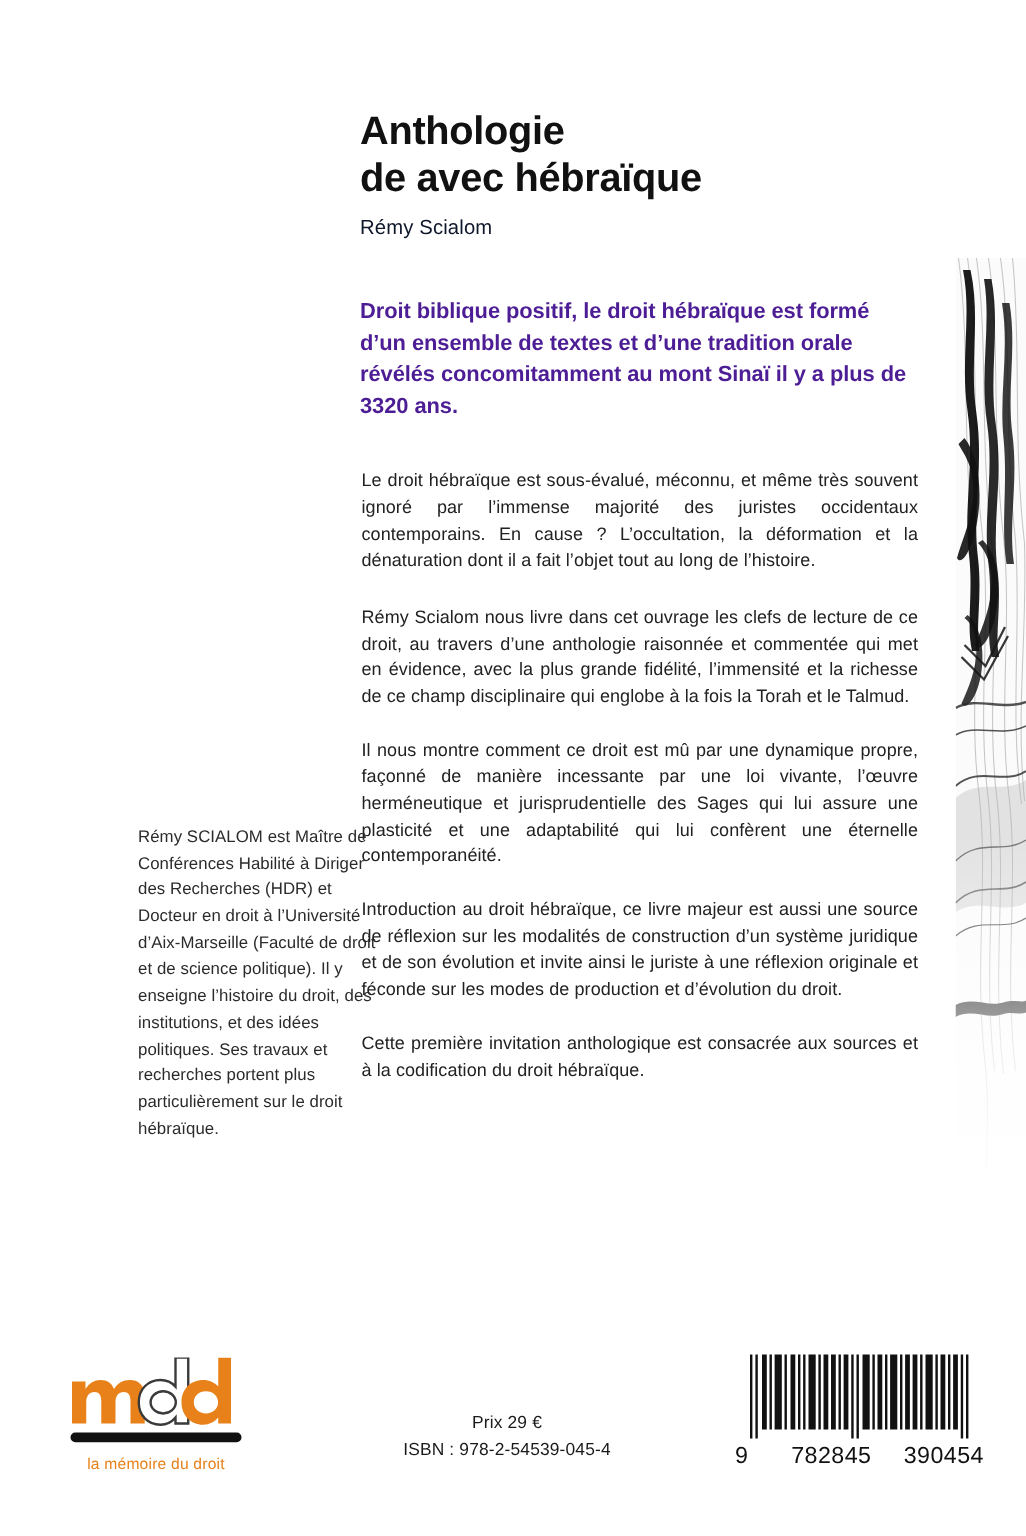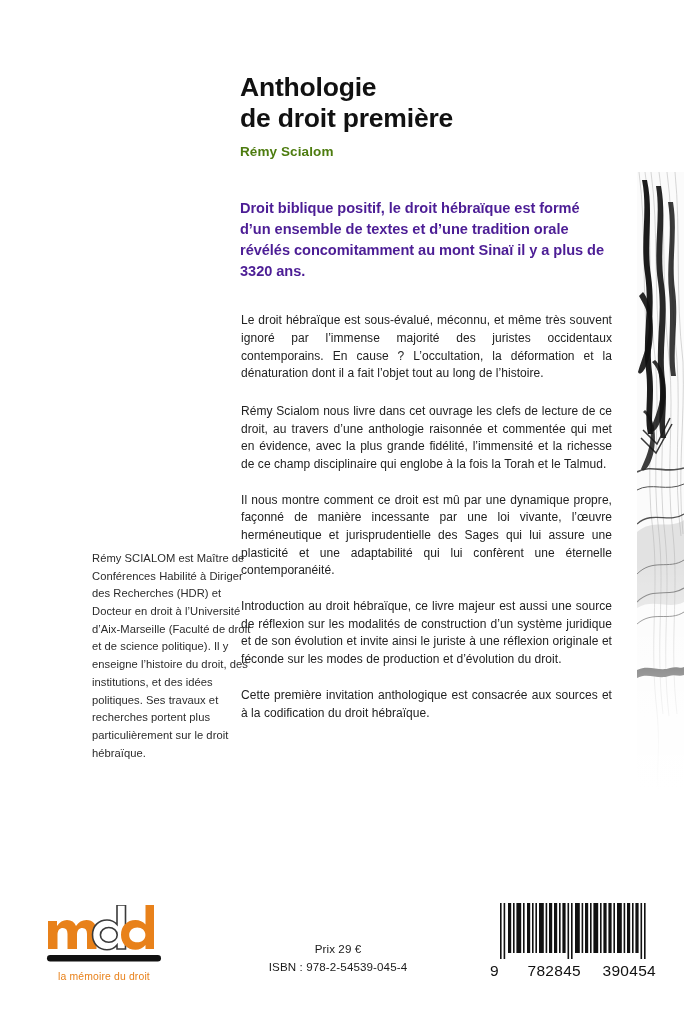--- a/index.html
+++ b/index.html
@@ -45,22 +45,22 @@
     font-size: 26.5px;
     font-weight: 700;
     line-height: 1.18;
     letter-spacing: -0.2px;
     margin: 0;
     color: #111111;
   }
   .book-title .line2 { display: block; }
   .author-name {
     font-size: 13.5px;
-    font-weight: 700;
-    color: #4d7c0f;
+    font-weight: 400;
+    color: #0f172a;
     margin: 9px 0 0 0;
     letter-spacing: 0.1px;
   }
 
   .lede {
     margin: 39px 0 0 0;
     font-size: 14.6px;
     font-weight: 700;
     line-height: 1.45;
     letter-spacing: -0.05px;
@@ -223,21 +223,21 @@
 
         <rect x="0" y="0" width="47" height="620" fill="url(#fadeOut)"></rect>
       </g>
     </svg>
   </div>
 
   <div class="content">
 
     <h1 class="book-title">
       <span>Anthologie</span>
-      <span class="line2">de droit première</span>
+      <span class="line2">de avec hébraïque</span>
     </h1>
 
     <div class="author-name">Rémy Scialom</div>
 
     <p class="lede">Droit biblique positif, le droit hébraïque est formé d’un ensemble de textes et d’une tradition orale révélés concomitamment au mont Sinaï il y a plus de 3320 ans.</p>
 
     <div class="body-paras">
       <p class="body-para p1">Le droit hébraïque est sous-évalué, méconnu, et même très souvent ignoré par l’immense majorité des juristes occidentaux contemporains. En cause ? L’occultation, la déformation et la dénaturation dont il a fait l’objet tout au long de l’histoire.</p>
       <p class="body-para">Rémy Scialom nous livre dans cet ouvrage les clefs de lecture de ce droit, au travers d’une anthologie raisonnée et commentée qui met en évidence, avec la plus grande fidélité, l’immensité et la richesse de ce champ disciplinaire qui englobe à la fois la Torah et le Talmud.</p>
       <p class="body-para">Il nous montre comment ce droit est mû par une dynamique propre, façonné de manière incessante par une loi vivante, l’œuvre herméneutique et jurisprudentielle des Sages qui lui assure une plasticité et une adaptabilité qui lui confèrent une éternelle contemporanéité.</p>

